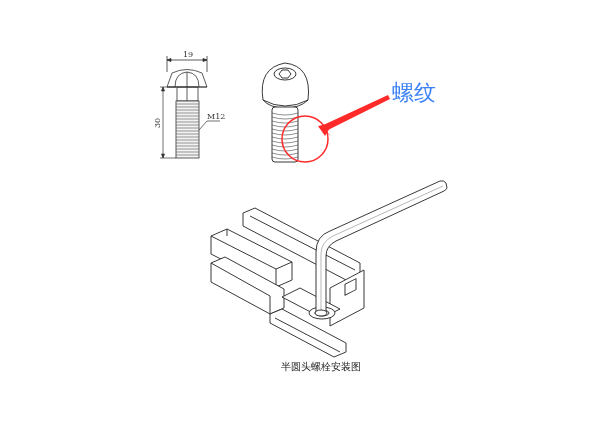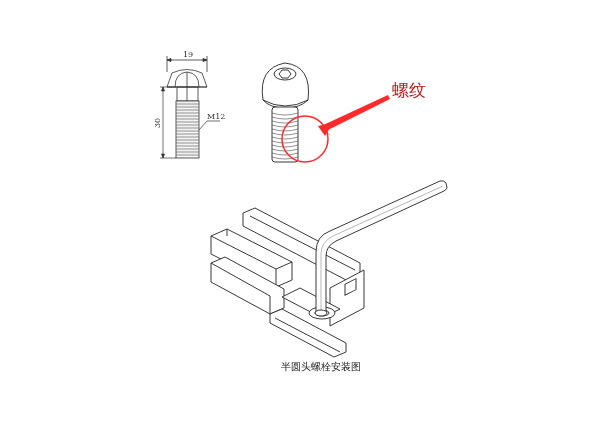--- a/index.html
+++ b/index.html
@@ -1,19 +1,19 @@
 <!DOCTYPE html>
 <html><head>
 <meta charset="utf-8">
 <style>
   html, body { margin:0; padding:0; background:#ffffff; }
   body { width:600px; height:429px; position:relative; overflow:hidden; font-family:"DejaVu Sans", sans-serif; }
   .layer { position:absolute; left:0; top:0; }
   .dim-text { font-family:"DejaVu Serif", serif; font-size:8px; fill:#333; }
-  .label-red { position:absolute; left:392px; top:82px; color:#b91c1c; font-size:17px; font-family:Liberation Sans, sans-serif; line-height:1; letter-spacing:0px; }
+  .label-red { position:absolute; left:392px; top:82px; color:#3b82f6; font-size:22px; font-family:Liberation Sans, sans-serif; line-height:1; letter-spacing:0px; }
   .caption { position:absolute; left:0; width:600px; top:360px; text-align:center; font-size:10px; color:#222; padding-left:42px; box-sizing:border-box; }
 </style>
 </head>
 <body>
 
 <svg class="layer" width="600" height="429" viewBox="0 0 600 429" xmlns="http://www.w3.org/2000/svg">
   <g stroke="#333" stroke-width="0.8" fill="none">
 
     <line x1="167" y1="60" x2="207" y2="60"></line>
     <line x1="167" y1="56" x2="167" y2="72"></line>

